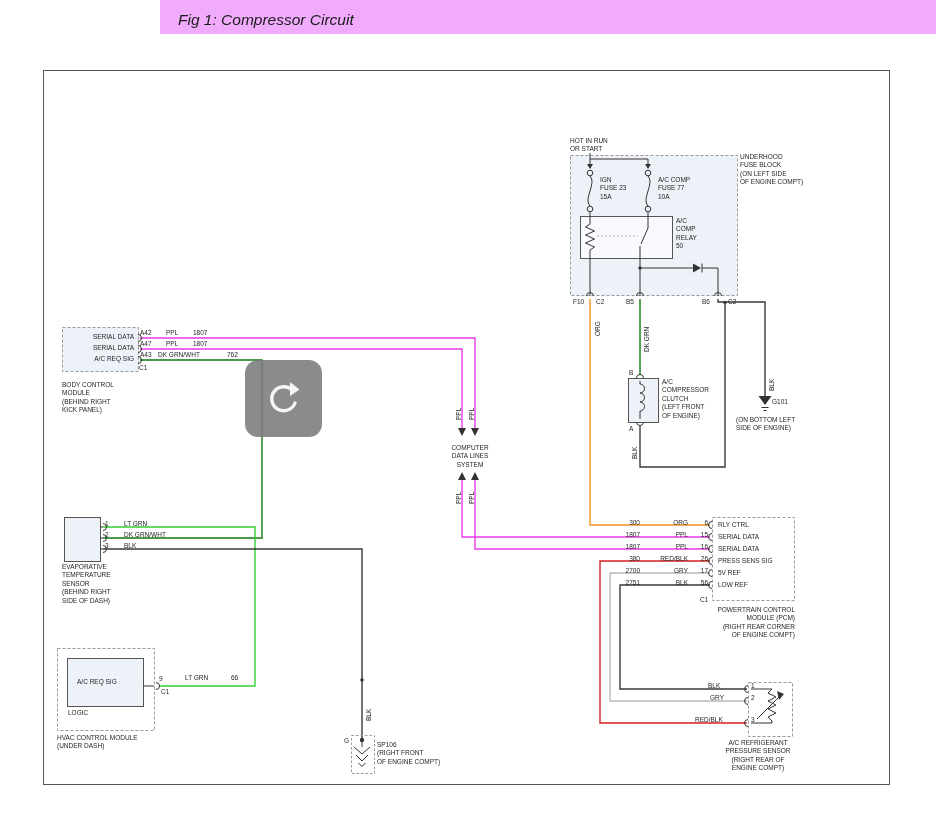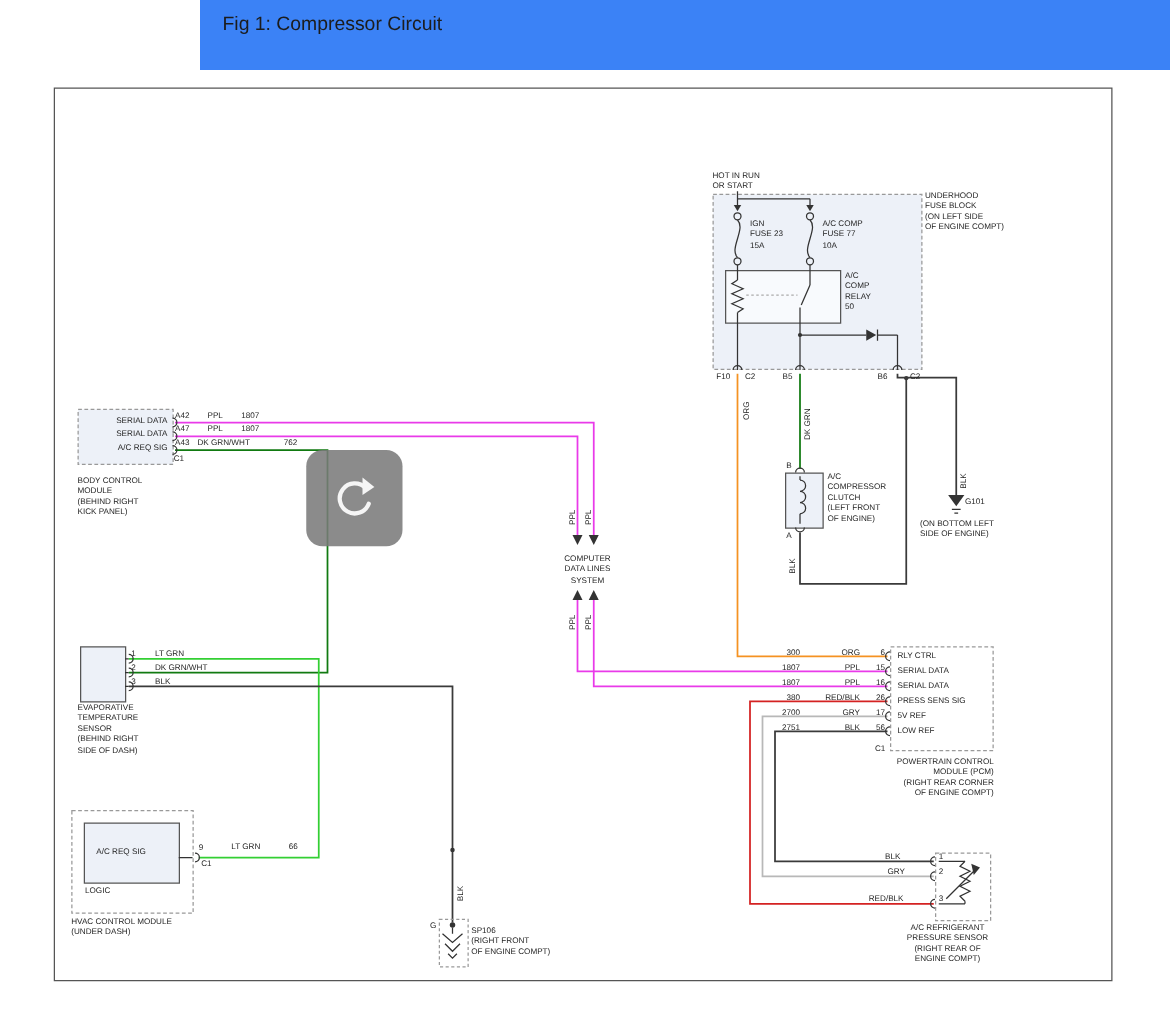--- a/index.html
+++ b/index.html
@@ -1,18 +1,18 @@
 <!DOCTYPE html>
 <html><head>
 <meta charset="utf-8">
 <style>
   html,body{margin:0;padding:0}
   body{width:936px;height:814px;background:#fff;position:relative;overflow:hidden;
        font-family:"Liberation Sans","DejaVu Sans",sans-serif;}
-  .hdr{position:absolute;left:160px;top:0;width:776px;height:56px;background:#3b82f6;}
+  .hdr{position:absolute;left:160px;top:0;width:776px;height:34px;background:#f0abfc;font-style:italic;}
   .hdr-title{position:absolute;left:18px;top:11px;font-size:15.5px;color:#1c1c1c;}
   .lbl{position:absolute;font-size:6.5px;line-height:1.3;color:#1f1f1f;white-space:pre-line;}
   .r{text-align:right}
   .c{text-align:center}
   .v{transform-origin:0 0;transform:rotate(-90deg);white-space:nowrap;}
   svg.wires{position:absolute;left:0;top:0;}
   .w{fill:none;stroke-width:1.4px;}
   .k{fill:none;stroke:#333;stroke-width:1px;}
   .overlay{position:absolute;left:245px;top:360px;width:77px;height:77px;
            background:rgba(122,122,122,.87);border-radius:13px;

